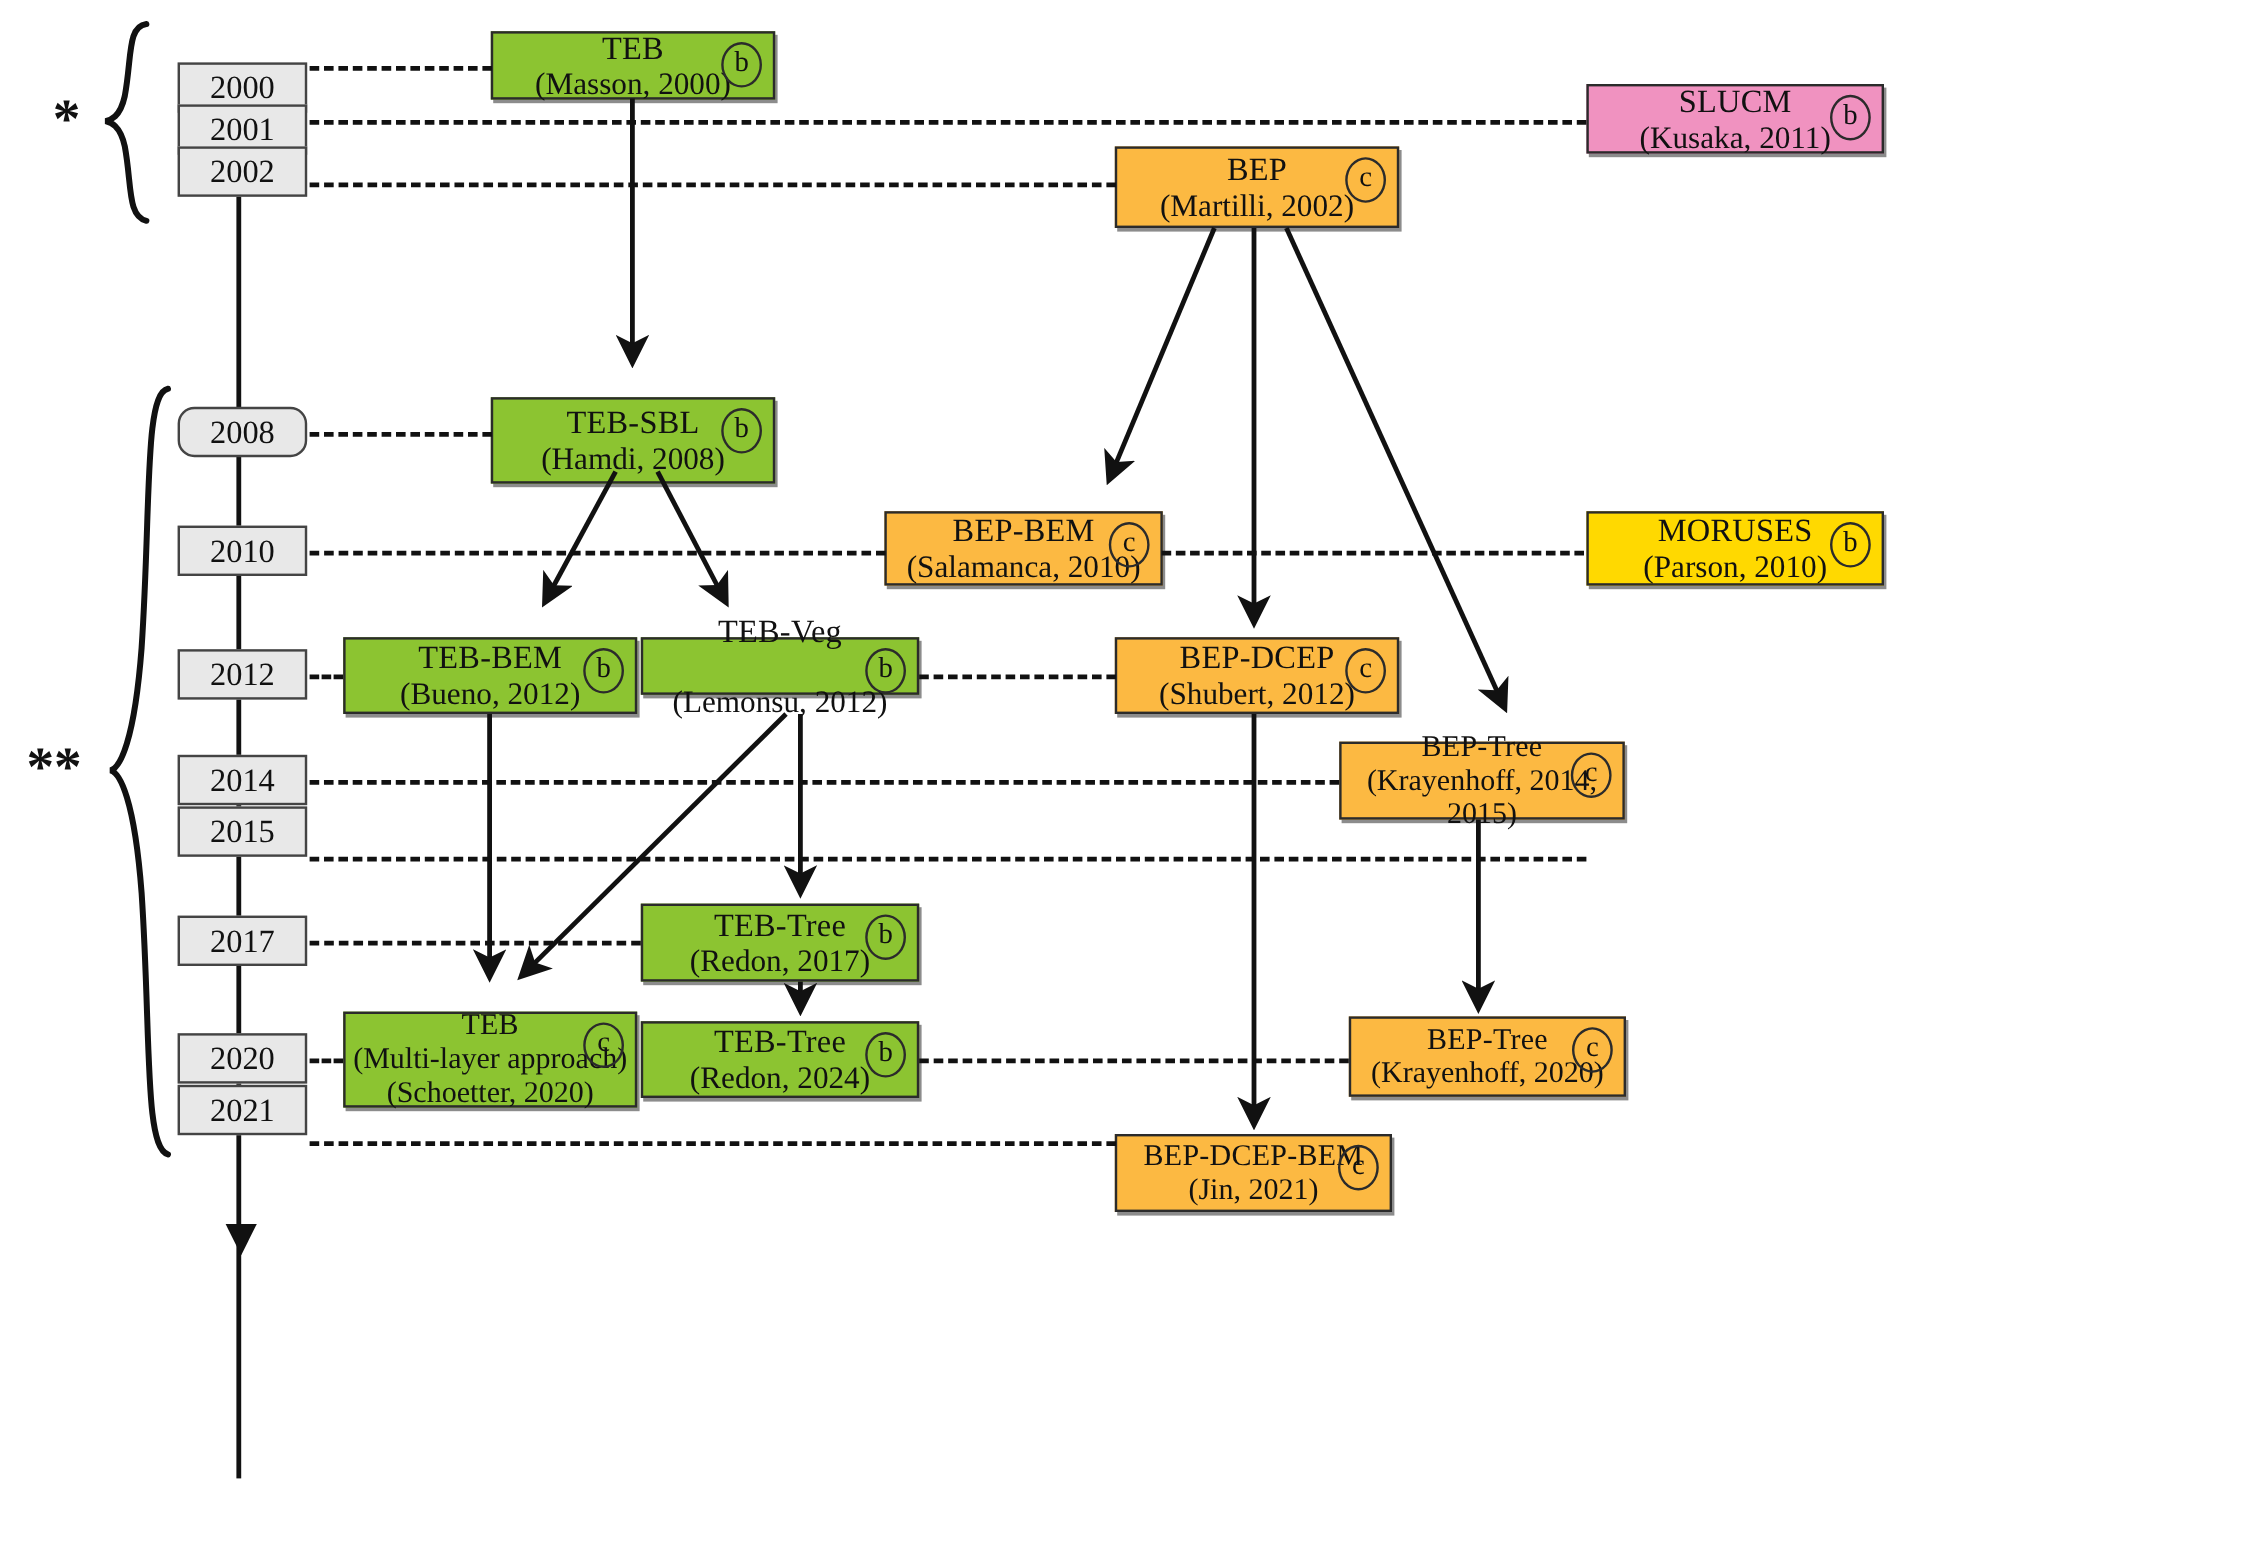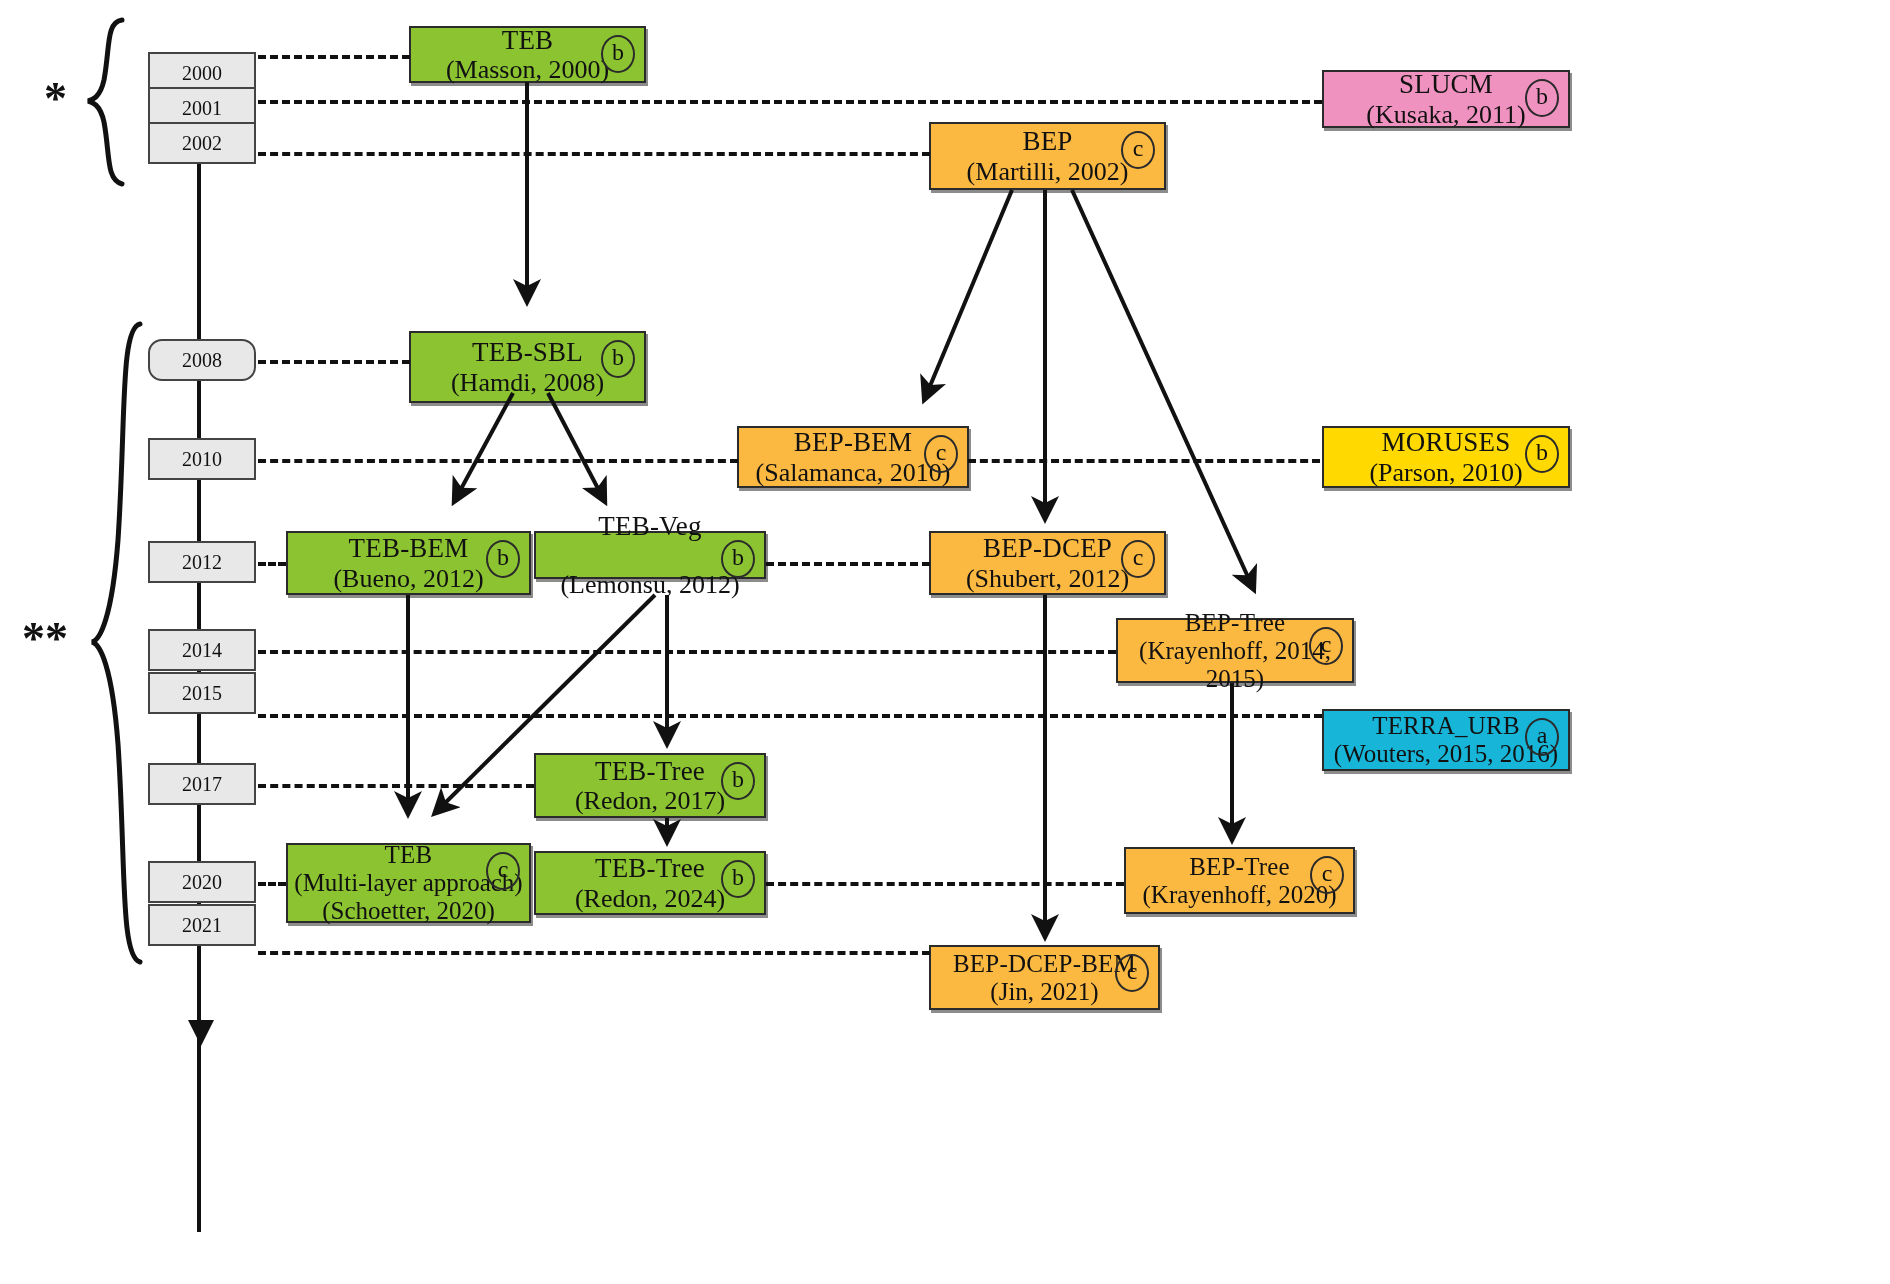--- a/index.html
+++ b/index.html
@@ -43,21 +43,21 @@
   .yellow{background:#ffd900;}
   .cyan{background:#17b5d8;}
 
   .yearbox{
     position:absolute;
     box-sizing:border-box;
     width:108px;height:42px;
     background:#e8e8e8;
     border:2px solid #444;
     display:flex;align-items:center;justify-content:center;
-    font-size:20px;color:#111;
+    font-size:27px;color:#111;
     z-index:6;
   }
 
   .axis{position:absolute;background:#111;width:4px;z-index:2;}
   .arrowhead-down{
     position:absolute;width:0;height:0;
     border-left:13px solid transparent;
     border-right:13px solid transparent;
     border-top:26px solid #111;
     z-index:2;
@@ -229,25 +229,20 @@
     <span class="n-ref">(Shubert, 2012)</span>
     <span class="badge">c</span>
   </div>
 
   <div class="node orange tight" style="left:1116px;top:618px;width:238px;height:65px;">
     <span class="n-title">BEP-Tree</span>
     <span class="n-ref">(Krayenhoff, 2014, 2015)</span>
     <span class="badge">c</span>
   </div>
 
-  <div class="node cyan tight" style="left:1322px;top:709px;width:248px;height:62px;">
-    <span class="n-title">TERRA_URB</span>
-    <span class="n-ref">(Wouters, 2015, 2016)</span>
-    <span class="badge">a</span>
-  </div>
 
   <div class="node green" style="left:534px;top:753px;width:232px;height:65px;">
     <span class="n-title">TEB-Tree</span>
     <span class="n-ref">(Redon, 2017)</span>
     <span class="badge">b</span>
   </div>
 
   <div class="node green tight" style="left:286px;top:843px;width:245px;height:80px;">
     <span class="n-title">TEB</span>
     <span class="n-ref">(Multi-layer approach)</span>

